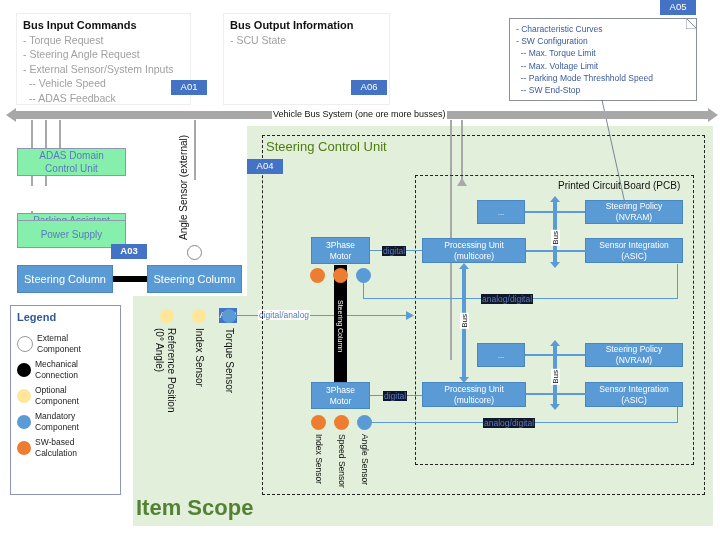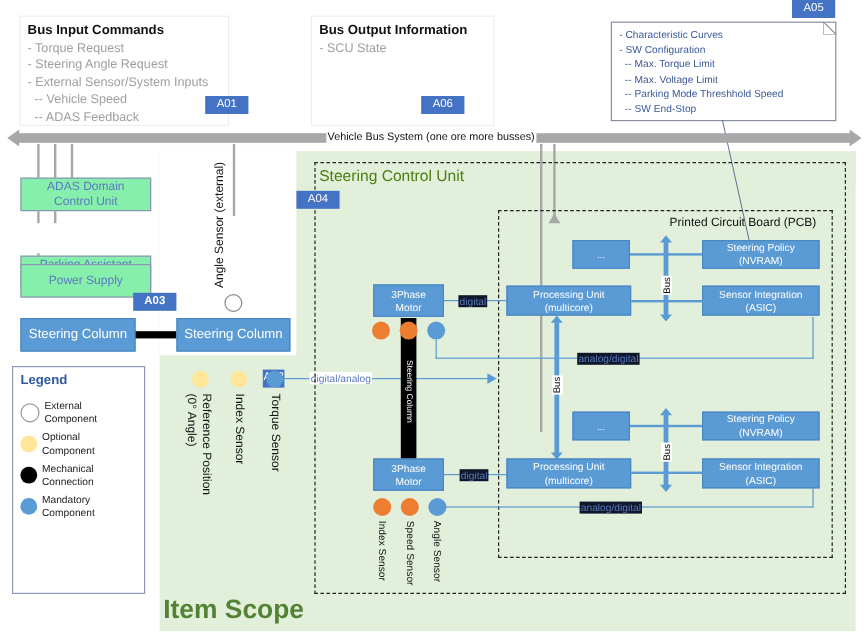--- a/index.html
+++ b/index.html
@@ -33,21 +33,21 @@
 <div class="abs infobox" style="left:16px;top:13px;width:175px;height:92px;">
   <div class="title">Bus Input Commands</div>
   <div>- Torque Request</div>
   <div>- Steering Angle Request</div>
   <div>- External Sensor/System Inputs</div>
   <div style="white-space:pre;">  -- Vehicle Speed</div>
   <div style="white-space:pre;">  -- ADAS Feedback</div>
 </div>
 <div class="abs tag" style="left:171px;top:80px;width:36px;">A01</div>
 
-<div class="abs infobox" style="left:223px;top:13px;width:153px;height:92px;margin-left:36px;">
+<div class="abs infobox" style="left:223px;top:13px;width:167px;height:92px;">
   <div class="title">Bus Output Information</div>
   <div>- SCU State</div>
 </div>
 <div class="abs tag" style="left:351px;top:80px;width:36px;">A06</div>
 
 <div class="abs tag" style="left:660px;top:0px;width:36px;">A05</div>
 <div class="abs note" style="left:509px;top:18px;width:188px;height:83px;">
   <div>- Characteristic Curves</div>
   <div>- SW Configuration</div>
   <div style="white-space:pre;">  -- Max. Torque Limit</div>
@@ -110,30 +110,34 @@
   </svg>
 <div class="abs lbl" style="left:258px;top:310px;background:#fff;">digital/analog</div>
 
 <div class="abs legend" style="left:10px;top:305px;width:111px;height:190px;padding:5px 6px;">
   <div style="color:#2e5a9a;font-weight:bold;font-size:11px;margin-bottom:10px;">Legend</div>
   <div class="legend-row">
       <div class="legend-dot" style="background:#fff;border:1px solid #999;"></div>
       <div style="width:48px;">External Component</div>
     </div>
   <div class="legend-row">
+      <div class="legend-dot" style="background:#000;"></div>
+      <div style="width:52px;">Mechanical Connection</div>
+    </div>
+  <div class="legend-row">
       <div class="legend-dot" style="background:#ffe699;"></div>
       <div style="width:48px;">Optional Component</div>
     </div>
   <div class="legend-row">
-      <div class="legend-dot" style="background:#000;"></div>
-      <div style="width:52px;">Mechanical Connection</div>
-    </div>
-  <div class="legend-row">
       <div class="legend-dot" style="background:#5b9bd5;"></div>
       <div style="width:48px;">Mandatory Component</div>
+    </div>
+  <div class="legend-row">
+      <div class="legend-dot" style="background:#ed7d31;"></div>
+      <div style="width:48px;">SW-based Calculation</div>
     </div>
 </div>
 
 <div class="abs dashed" style="left:262px;top:135px;width:443px;height:360px;"></div>
 <div class="abs" style="left:266px;top:139px;font-size:13px;color:#4d7c0f;">Steering Control Unit</div>
 <div class="abs tag" style="left:247px;top:159px;width:36px;">A04</div>
 
 <div class="abs dashed" style="left:415px;top:175px;width:279px;height:290px;"></div>
 <div class="abs" style="left:558px;top:180px;font-size:10px;color:#111;">Printed Circuit Board (PCB)</div>
 

